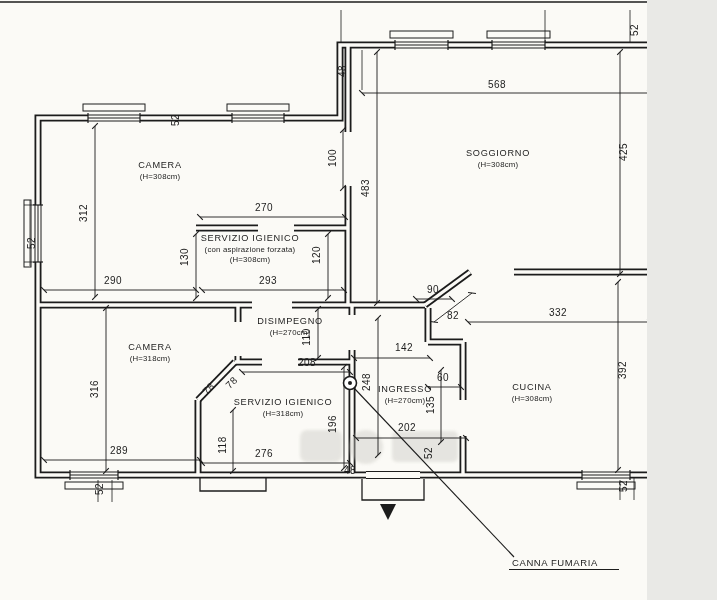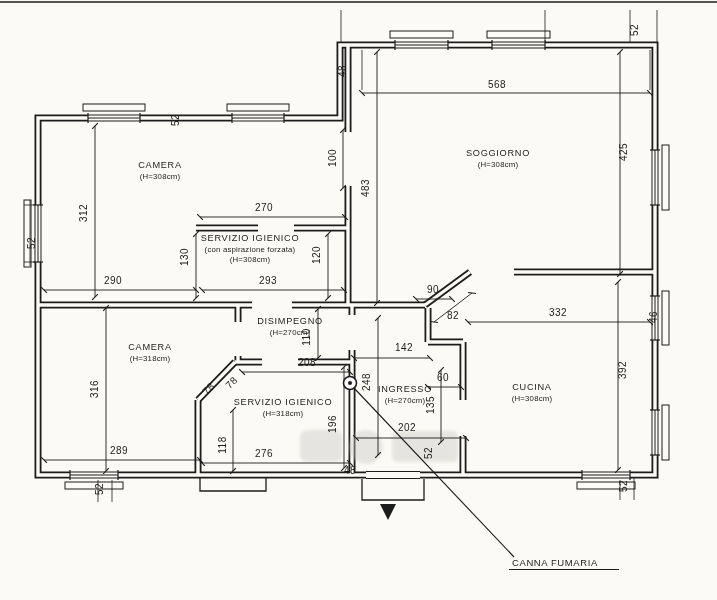--- a/index.html
+++ b/index.html
@@ -1,17 +1,17 @@
 <!DOCTYPE html>
 <html><head>
 <meta charset="utf-8">
 <style>
   html,body{margin:0;padding:0;background:#e9e9e6;}
   .page{
-    position:relative;width:717px;height:600px;overflow:hidden;
+    position:relative;width:647px;height:600px;overflow:hidden;
     background:#fbfaf6;
     font-family:"Liberation Sans",sans-serif;
   }
   svg{position:absolute;inset:0;}
 </style>
 </head>
 <body>
 
 <div class="page">
   <svg viewBox="0 0 717 600" width="717" height="600">

